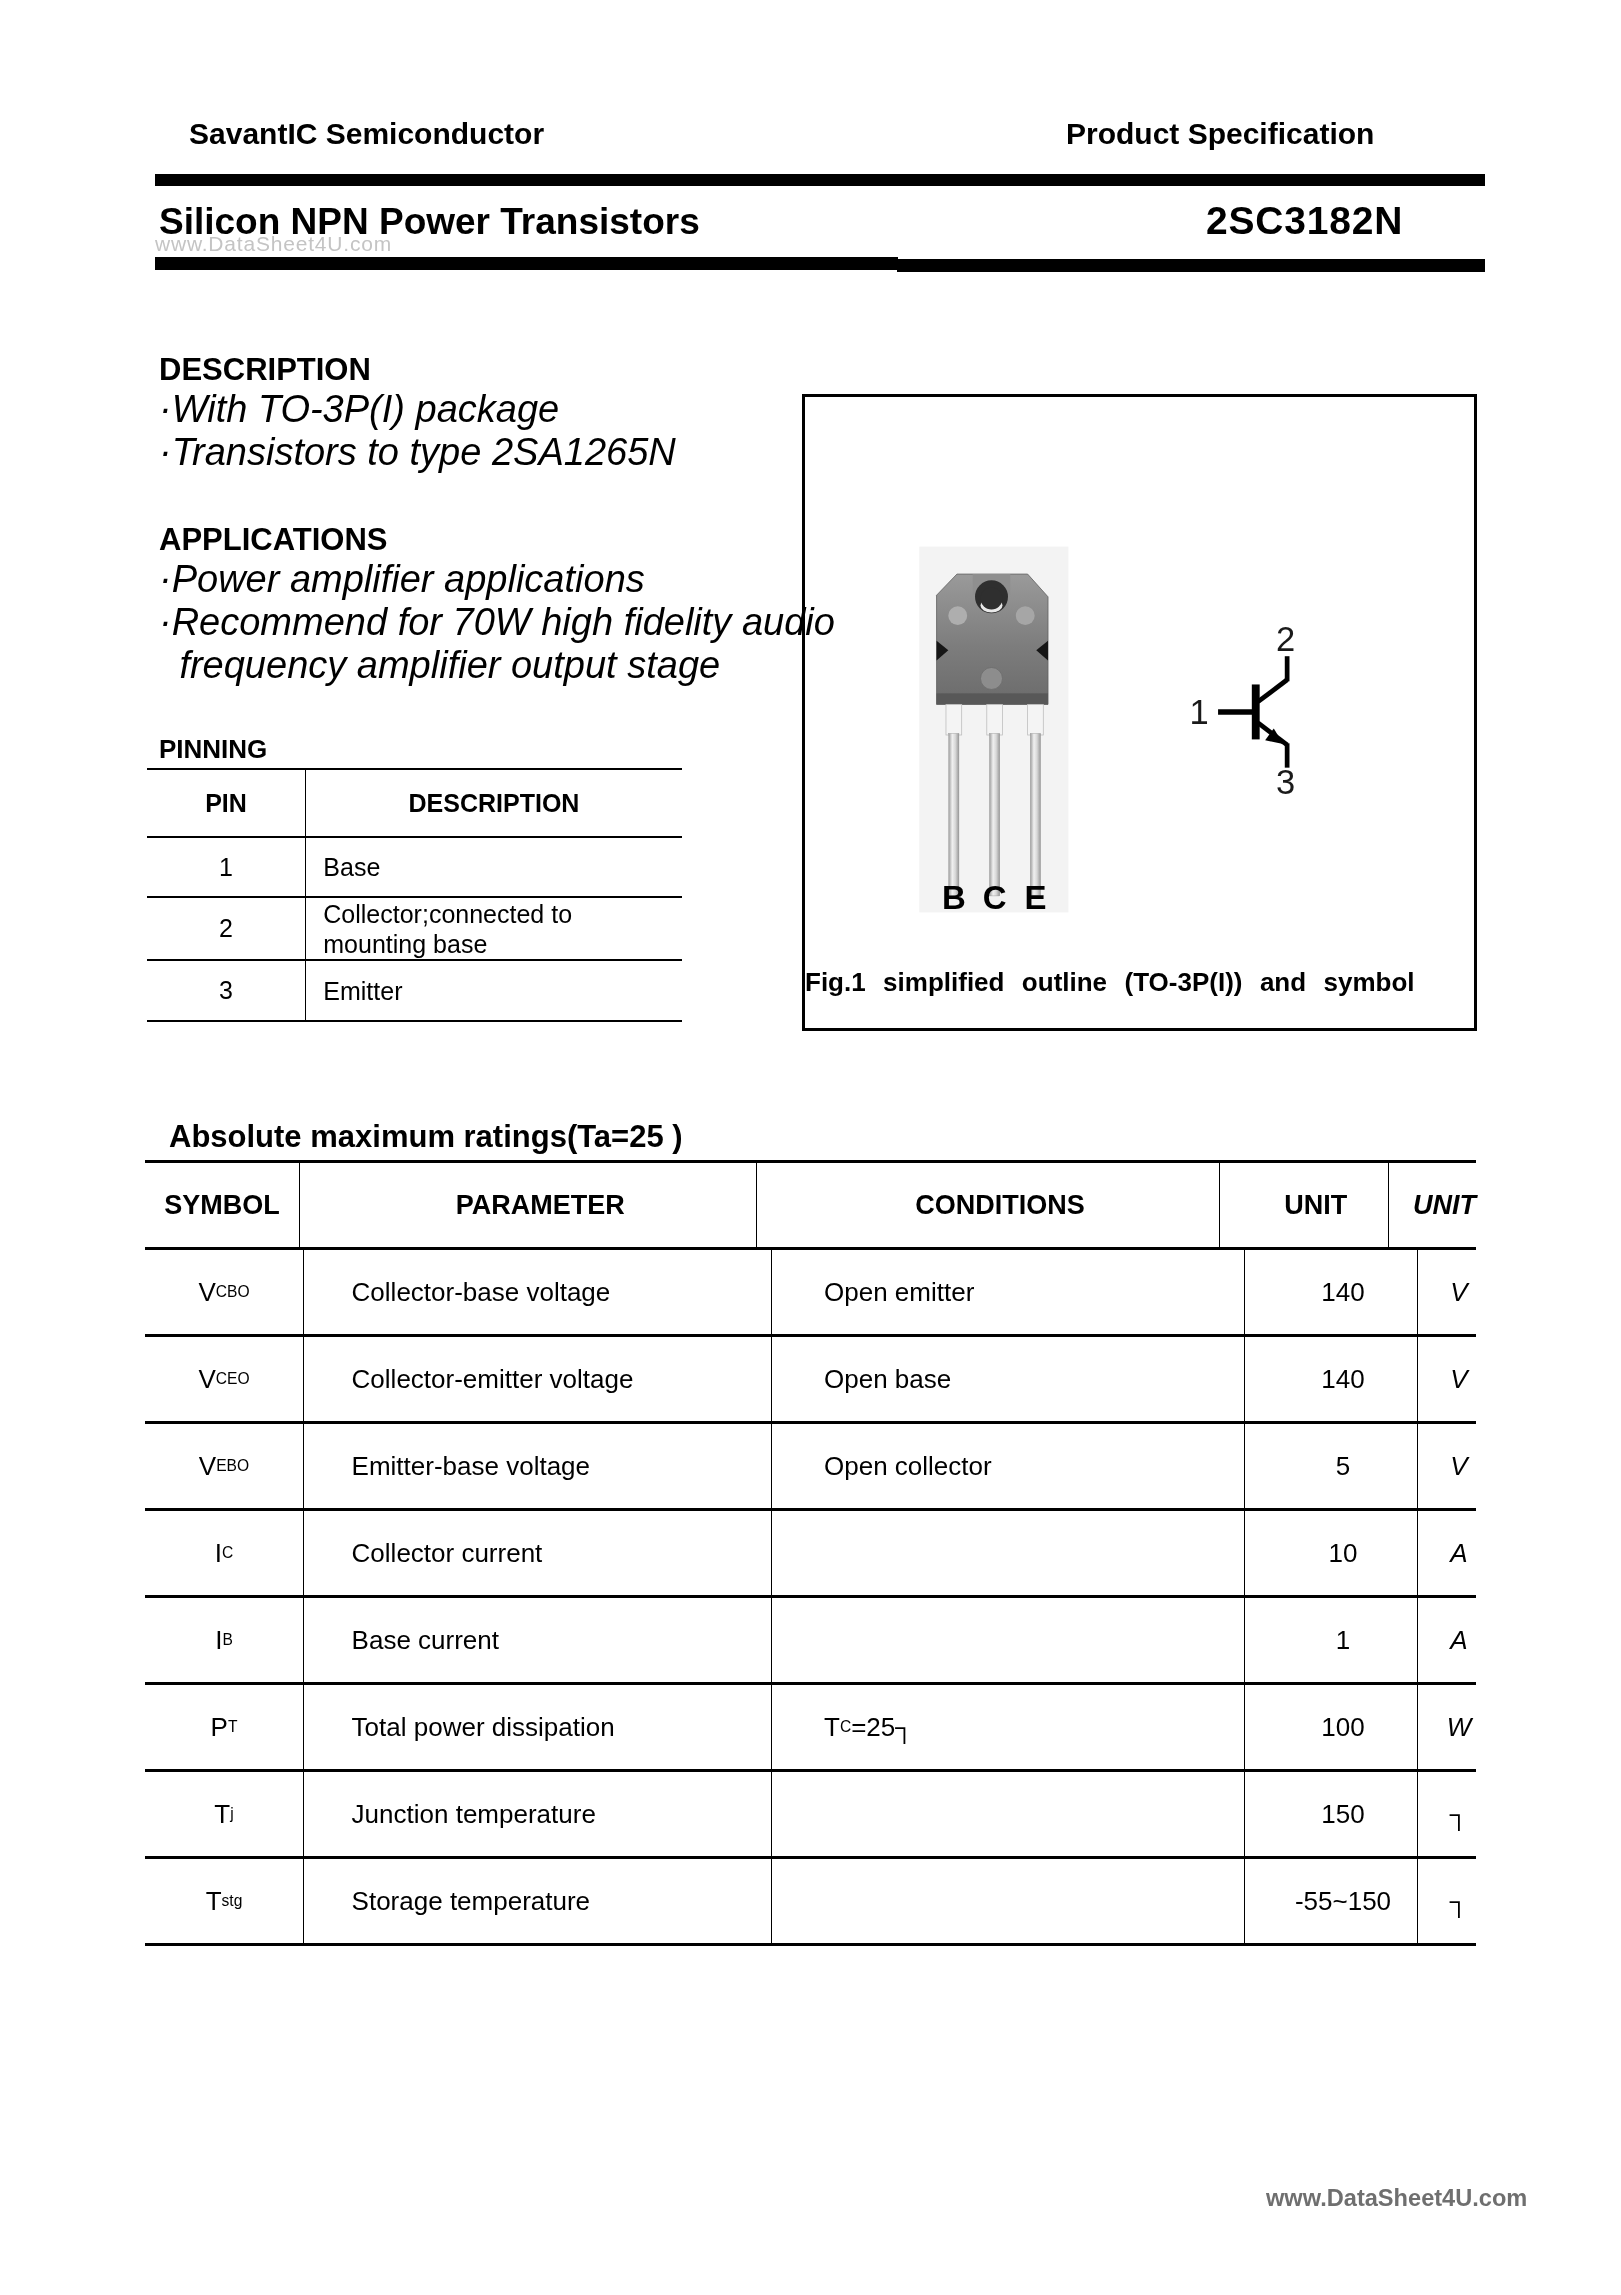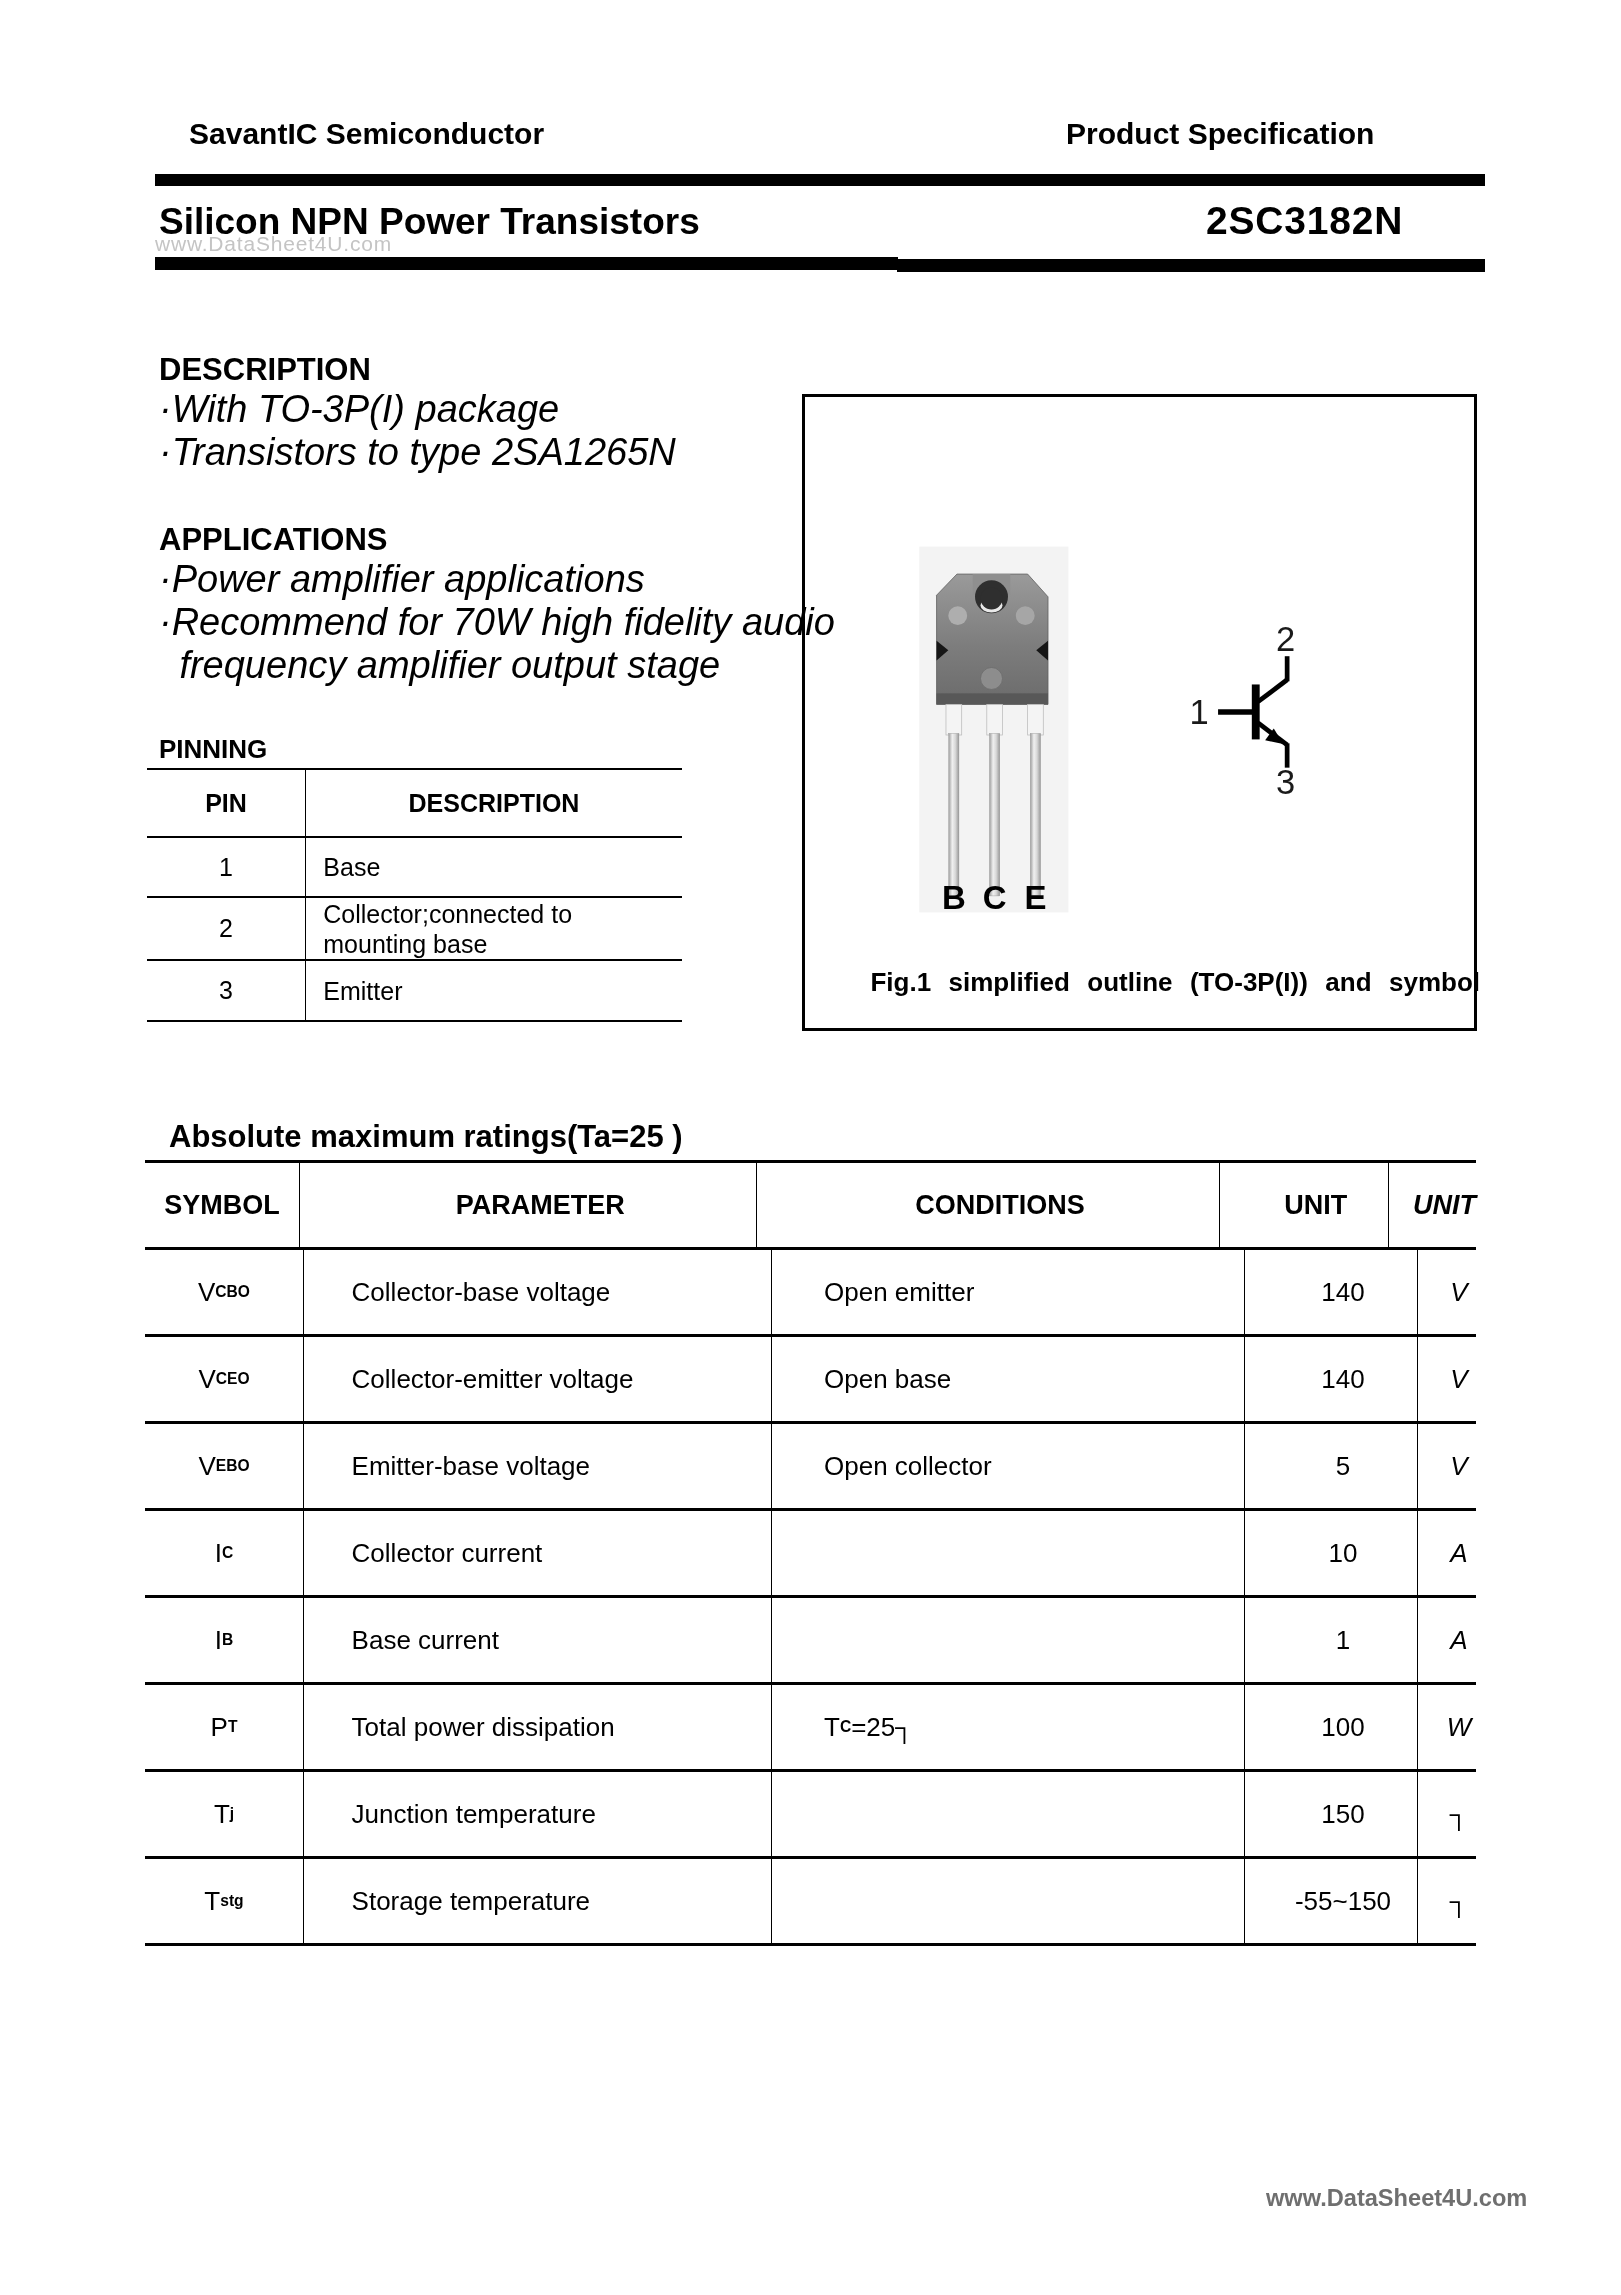--- a/index.html
+++ b/index.html
@@ -40,38 +40,38 @@
   .pin-table { left: 147px; top: 768px; width: 535px; border-top: 2.4px solid #000; }
   .pin-row { display: flex; border-bottom: 2.4px solid #000; }
   .pin-head { height: 68px; }
   .pin-c1 { width: 159px; border-right: 1.6px solid #000; display: flex; align-items: center; justify-content: center; font-size: 25px; }
   .pin-c2 { flex: 1; display: flex; align-items: center; padding-left: 17.3px; font-size: 25px; }
   .pin-head .pin-c1, .pin-head .pin-c2 { font-weight: bold; justify-content: center; padding-left: 0; }
   .pin-c2 span { max-width: 284px; line-height: 30px; }
 
   
   .figure-box { left: 802px; top: 394px; width: 675px; height: 637px; border: 3.1px solid #000; }
-  .fig-caption { position: absolute; left: 6px; top: 572px; width: 100%; text-align: right;
+  .fig-caption { position: absolute; left: 0; top: 572px; width: 100%; text-align: left;
                  font-size: 26px; font-weight: bold; word-spacing: 10.2px; }
   .pkg-svg { position: absolute; left: 108px; top: 148px; }
   .sym-svg { position: absolute; left: 336px; top: 187px; }
   svg text { font-family: "Liberation Sans", sans-serif; }
 
   
   .amr-h { left: 169px; top: 1121px; font-size: 31px; font-weight: bold; }
   .amr-table { left: 145px; top: 1160px; width: 1331px; border-top: 3.1px solid #000; }
   .amr-row { display: flex; height: 87px; border-bottom: 3.1px solid #000; gap: 24px; }
   .amr-row > div { display: flex; align-items: center; font-size: 26px; }
   .c-sym  { width: 159px; border-right: 1.6px solid #000; justify-content: center; font-size: 27.5px; }
   .c-par  { width: 444px; border-right: 1.6px solid #000; padding-left: 23.6px; }
   .c-con  { width: 449px; border-right: 1.6px solid #000; padding-left: 28px; }
   .c-val  { width: 149px; border-right: 1.6px solid #000; justify-content: center; }
   .c-unit { flex: 1; justify-content: center; font-style: italic; }
   .amr-head > div { font-weight: bold; justify-content: center; padding-left: 0; font-size: 27px; }
-  .sub { font-size: 0.6em; vertical-align: -0.25em; font-weight: bold; }
+  .sub { font-size: 0.6em; vertical-align: -0.25em; font-weight: normal; }
 
   
   .wm-bottom { left: 1266px; top: 2187px; font-size: 23.6px; font-weight: bold; color: #6f6f6f; }
 </style>
 </head>
 <body>
 
 <div class="page">
 
   <div class="abs hdr-company b">SavantIC Semiconductor</div>

